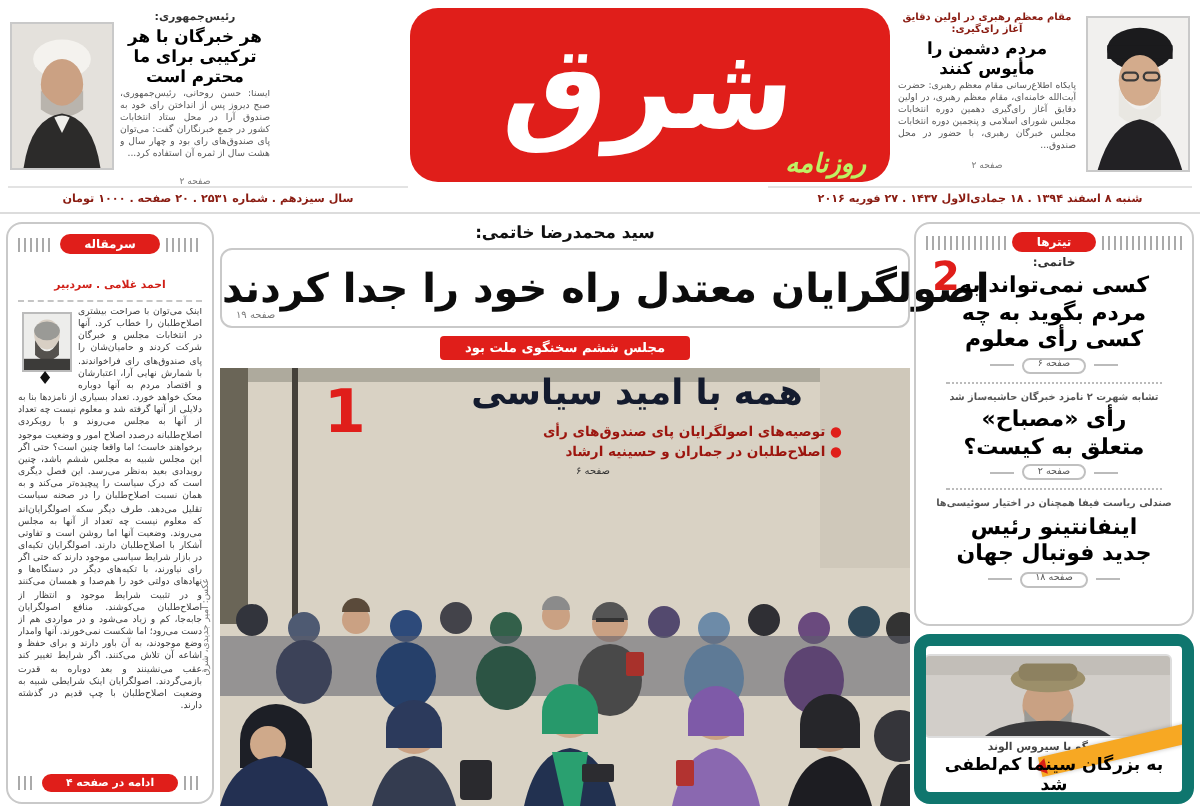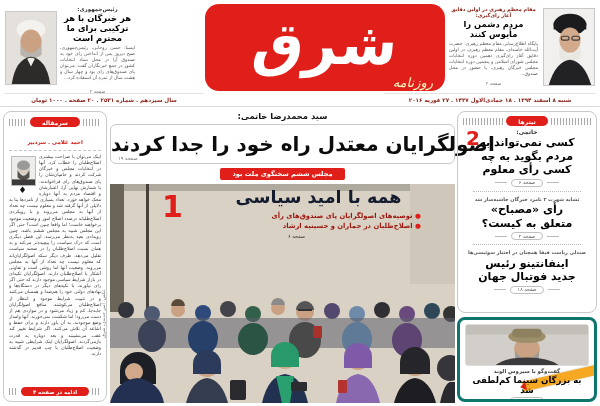--- a/index.html
+++ b/index.html
@@ -12,21 +12,21 @@
   
   .pres-block { position:absolute; left:4px; top:6px; width:131px; height:86px; direction:rtl; }
   .pres-photo { position:absolute; left:1px; top:5px; width:52px; height:74px; border:1px solid #c9c9c9; background:#e8e6e2; }
   .pres-text  { position:absolute; right:0; top:0; width:75px; }
   .m-kicker  { font-size:5.5px; text-align:center; color:#333; font-weight:bold; }
   .m-head    { font-size:8.4px; font-weight:bold; line-height:10px; text-align:center; color:#000; margin-top:1px; }
   .m-body    { font-size:4.6px; line-height:6.1px; text-align:justify; color:#555; margin-top:2px; overflow:hidden; }
   .m-pref    { font-size:4.6px; text-align:center; color:#777; margin-top:2px; }
   .logo-box  { position:absolute; left:205px; top:4px; width:240px; height:87px; background:#e01e1a; border-radius:14px; }
   .logo-title{ position:absolute; top:-6px; left:0; right:0; text-align:center; color:#fff; font-size:58px; font-weight:bold; transform:skewX(-5deg); line-height:92px; }
-  .logo-sub  { position:absolute; right:12px; bottom:1px; color:#fef9c3; font-size:13px; font-weight:normal; font-style:italic;margin-top:32px; }
+  .logo-sub  { position:absolute; right:12px; bottom:1px; color:#bef264; font-size:13px; font-weight:bold; font-style:italic;margin-top:32px; }
   .leader-block { position:absolute; right:4px; top:6px; width:147px; height:86px; }
   .leader-photo { position:absolute; right:1px; top:2px; width:52px; height:78px; border:1px solid #c9c9c9; background:#f2f1ef; }
   .leader-text  { position:absolute; left:0; top:0; width:89px; }
   .leader-text .m-kicker { color:#8a1c12; font-size:5px; }
   .issue-info { position:absolute; left:4px;  top:93px; width:200px; border-top:1px solid #e3e3e3; padding-top:3px; font-size:5.6px; color:#8a1c12; text-align:center; font-weight:bold; }
   .date-line  { position:absolute; right:4px; top:93px; width:212px; border-top:1px solid #e3e3e3; padding-top:3px; font-size:5.6px; color:#8a1c12; text-align:center; font-weight:bold; }
   .mast-rule  { position:absolute; left:0; right:0; top:106px; border-top:1px solid #dcdcdc; }
   
   .badge-row { display:flex; align-items:center; gap:3px; }
   .hatch { flex:1; height:7px; background:repeating-linear-gradient(90deg,#aaa 0 1px, transparent 1px 3px); }
@@ -63,21 +63,21 @@
   .ph-credit { position:absolute; left:-9px; top:105px; writing-mode:vertical-rl; transform:rotate(180deg); font-size:4.6px; color:#777; }
   
   .col-right-top { position:absolute; right:3px; top:111px; width:140px; height:202px; border:1px solid #c9c9c9; border-radius:8px; padding:4px 5px; }
   .hl-item { position:relative; margin-top:2px; }
   .hl-num { position:absolute; left:3px; top:-2px; font-size:20px; font-weight:bold; color:#e01e1a; }
   .hl-kicker { font-size:6px; font-weight:bold; color:#333; text-align:center; }
   .hl-kicker.small { font-size:4.9px; color:#555; line-height:6.5px; }
   .hl-head { font-size:11px; font-weight:bold; line-height:13.5px; text-align:center; color:#000; margin-top:1px; padding:0 14px; }
   .hl-div { border-top:1px dotted #bbb; margin:4px 10px; }
   
-  .col-right-bot { position:absolute; right:3px; top:317px; width:140px; height:85px; border:3px solid #0f766e; border-radius:8px; padding:4px 5px; overflow:hidden; }
+  .col-right-bot { position:absolute; right:3px; top:317px; width:140px; height:85px; border:6px solid #0f766e; border-radius:8px; padding:4px 5px; overflow:hidden; }
   .cult-photo { display:block; margin:0 auto; width:124px; height:42px; border:1px solid #ddd; border-radius:3px; background:#cfcbc6; }
   .cult-kicker { font-size:5.4px; color:#444; text-align:center; margin-top:2px; font-weight:bold; }
   .cult-head { font-size:8.6px; font-weight:bold; text-align:center; color:#000; margin-top:1px; position:relative; z-index:2; }
   .ribbon { position:absolute; right:-14px; bottom:17px; width:86px; height:10px; background:#f7a823; transform:rotate(-13deg); z-index:1; box-shadow:0 0 2px rgba(0,0,0,.25); }
   .ribbon::before { content:""; position:absolute; left:-3px; top:1px; border-top:4px solid transparent; border-bottom:4px solid transparent; border-right:6px solid #d81f16; }
 </style>
 </head>
 <body>
 
 <div class="page">

